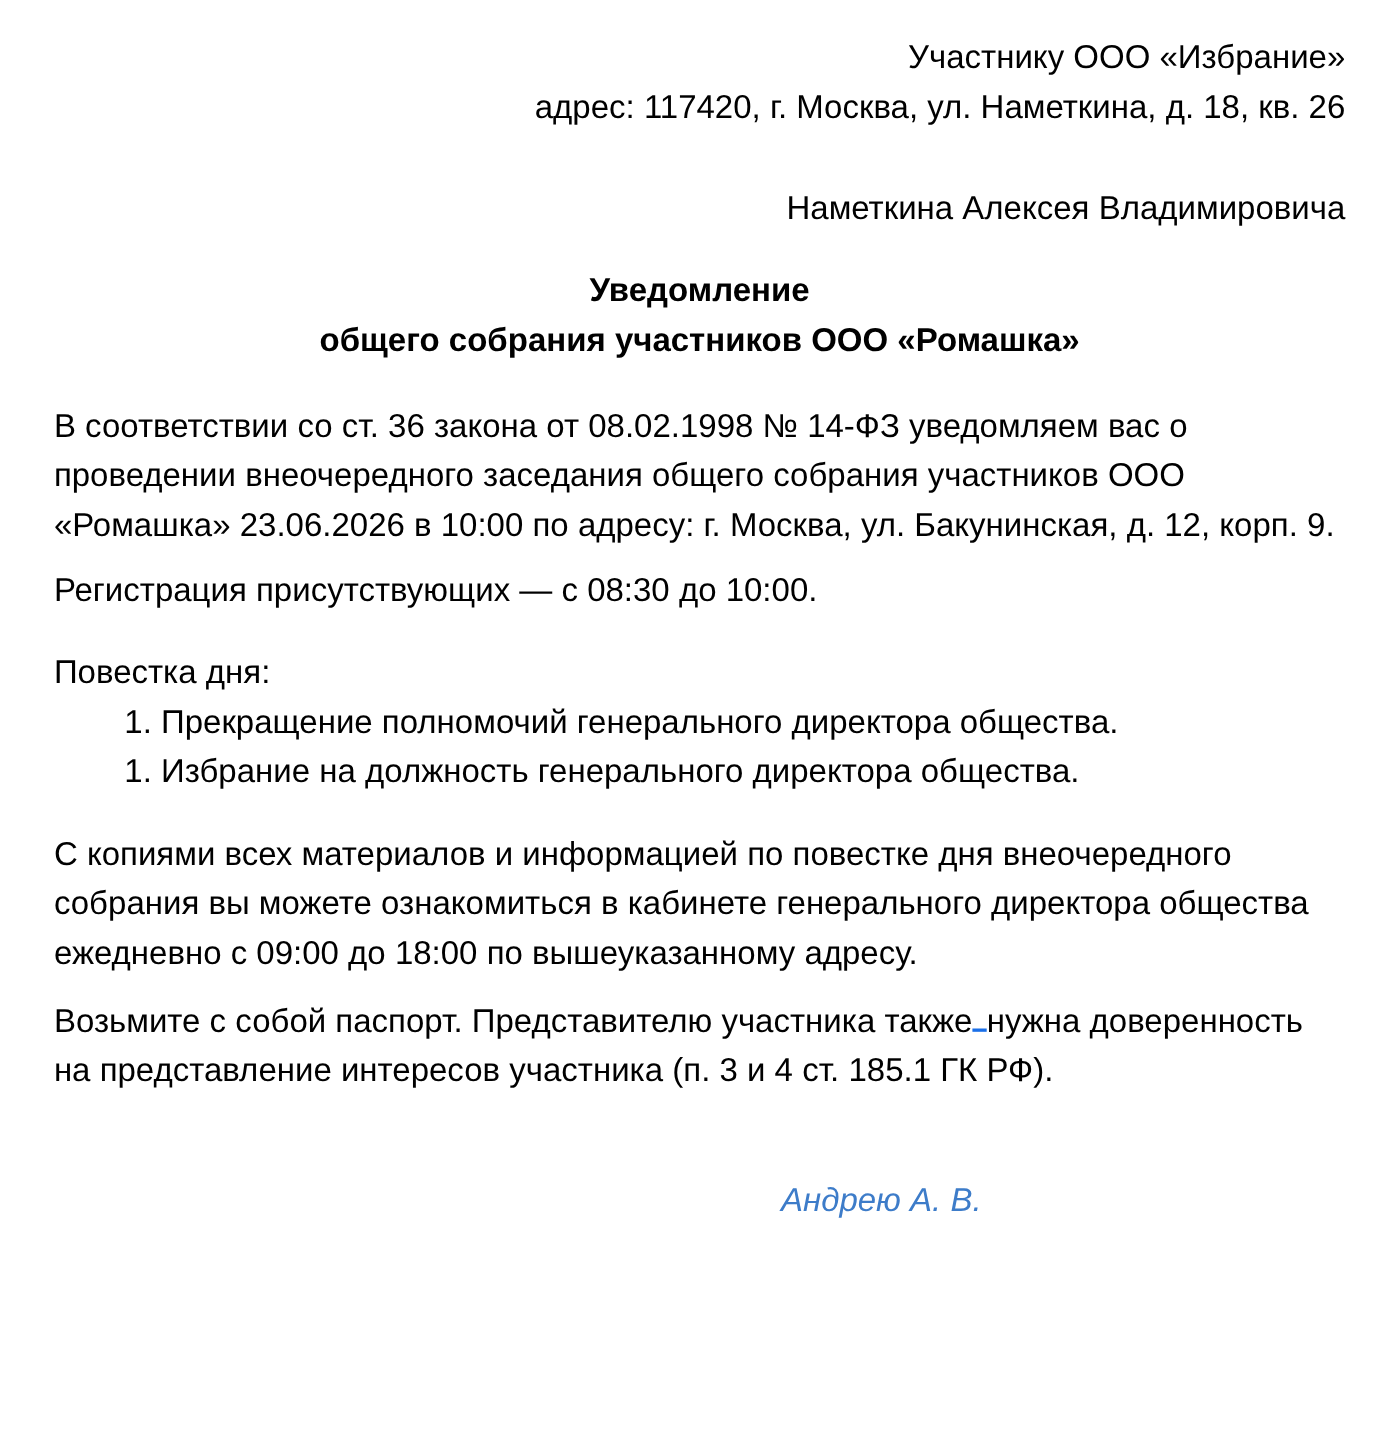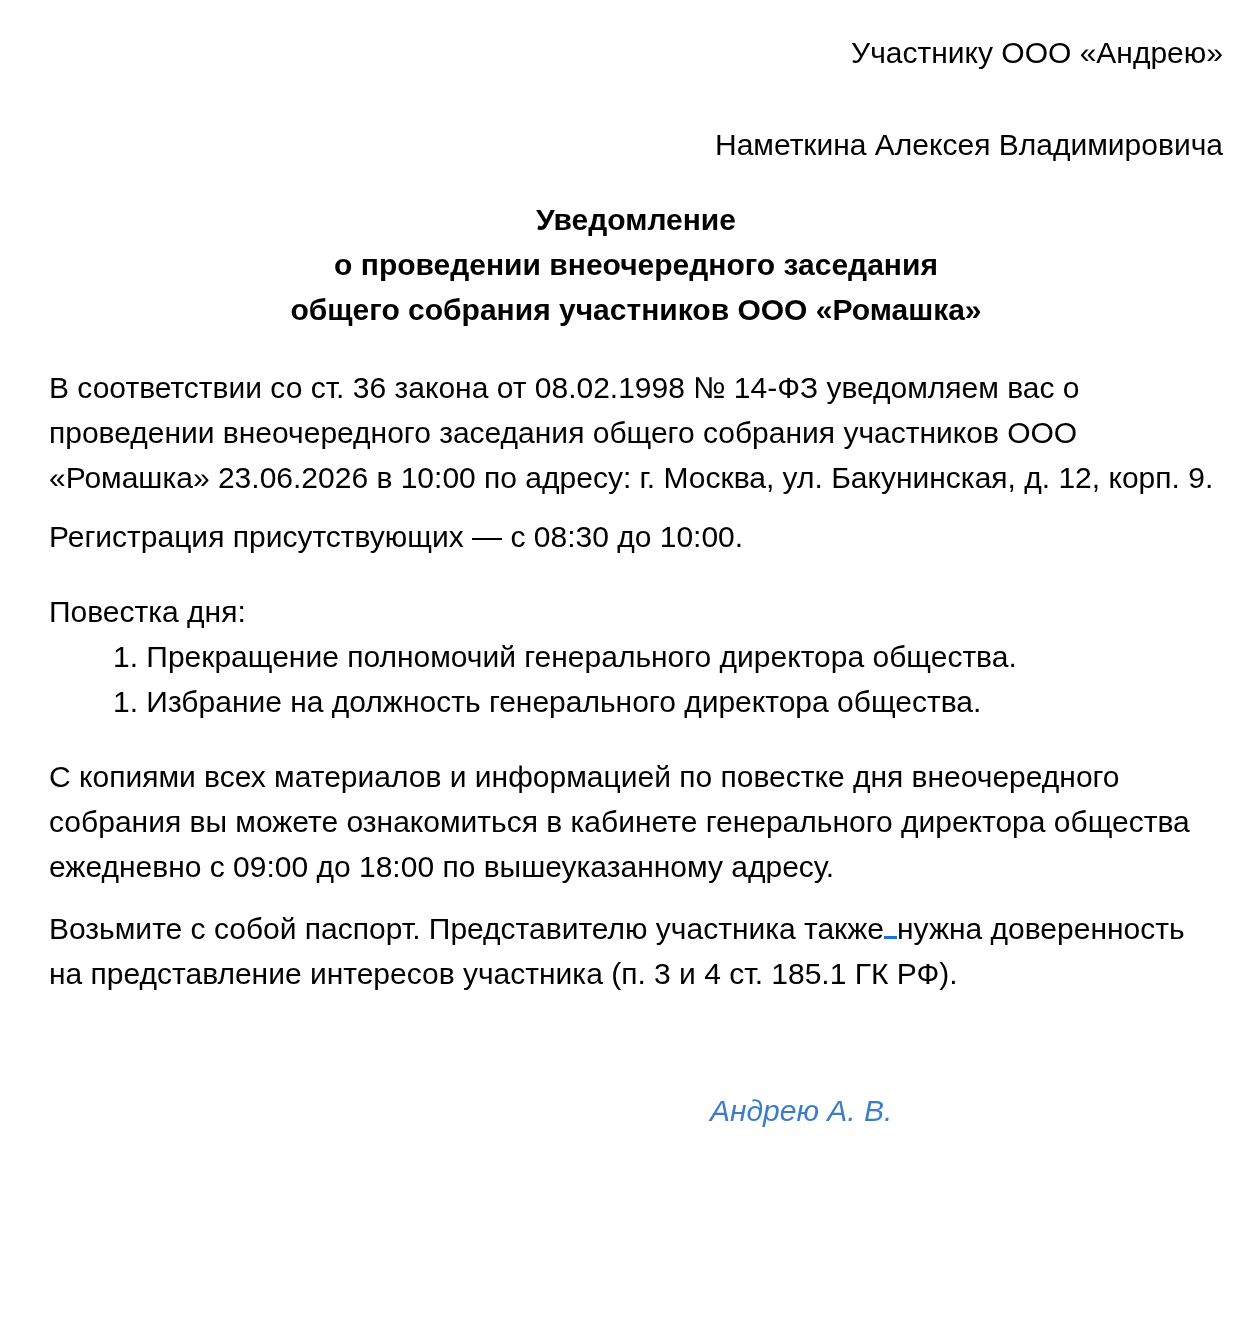--- a/index.html
+++ b/index.html
@@ -25,50 +25,50 @@
   .doc-title {
     text-align: center;
     font-weight: 700;
     margin-bottom: 33px;
   }
   .para-legal     { margin-bottom: 14px; }
   .para-reg       { margin-bottom: 30px; }
   .agenda-block   { margin-bottom: 30px; }
   .agenda-item    { margin-left: 64px; }
   .para-materials { margin-bottom: 17px; }
-  .para-passport  { margin-bottom: 92px; }
+  .para-passport  { margin-bottom: 73px; }
   .ins-space {
     display: inline-block;
     width: 13px;
     height: 0.15em;
     border-bottom: 3px solid #1a6fe8;
     vertical-align: baseline;
   }
   .signature {
     margin-left: 661px;
     color: #3d7cc9;
     font-style: italic;
   }
 </style>
 </head>
 <body>
 
 <div class="doc">
 
   <div class="block right addressee-block">
-    <div>Участнику ООО «Андрею»</div>
+    <div>Участнику ООО «Избрание»</div>
+    <div>адрес: 117420, г. Москва, ул. Наметкина, д. 18, кв. 26</div>
   </div>
 
   <div class="block right sender-block">
     <div>Наметкина Алексея Владимировича</div>
   </div>
 
   <div class="block doc-title">
     <div>Уведомление</div>
-    <div>о проведении внеочередного заседания</div>
     <div>общего собрания участников ООО «Ромашка»</div>
   </div>
 
   <p class="block para-legal">В соответствии со ст. 36 закона от 08.02.1998 № 14-ФЗ уведомляем вас о проведении внеочередного заседания общего собрания участников ООО «Ромашка» 23.06.2026 в 10:00 по адресу: г. Москва, ул. Бакунинская, д. 12, корп. 9.</p>
 
   <p class="block para-reg">Регистрация присутствующих — с 08:30 до 10:00.</p>
 
   <div class="block agenda-block">
     <div>Повестка дня:</div>
     <div class="agenda-item">1. Прекращение полномочий генерального директора общества.</div>

